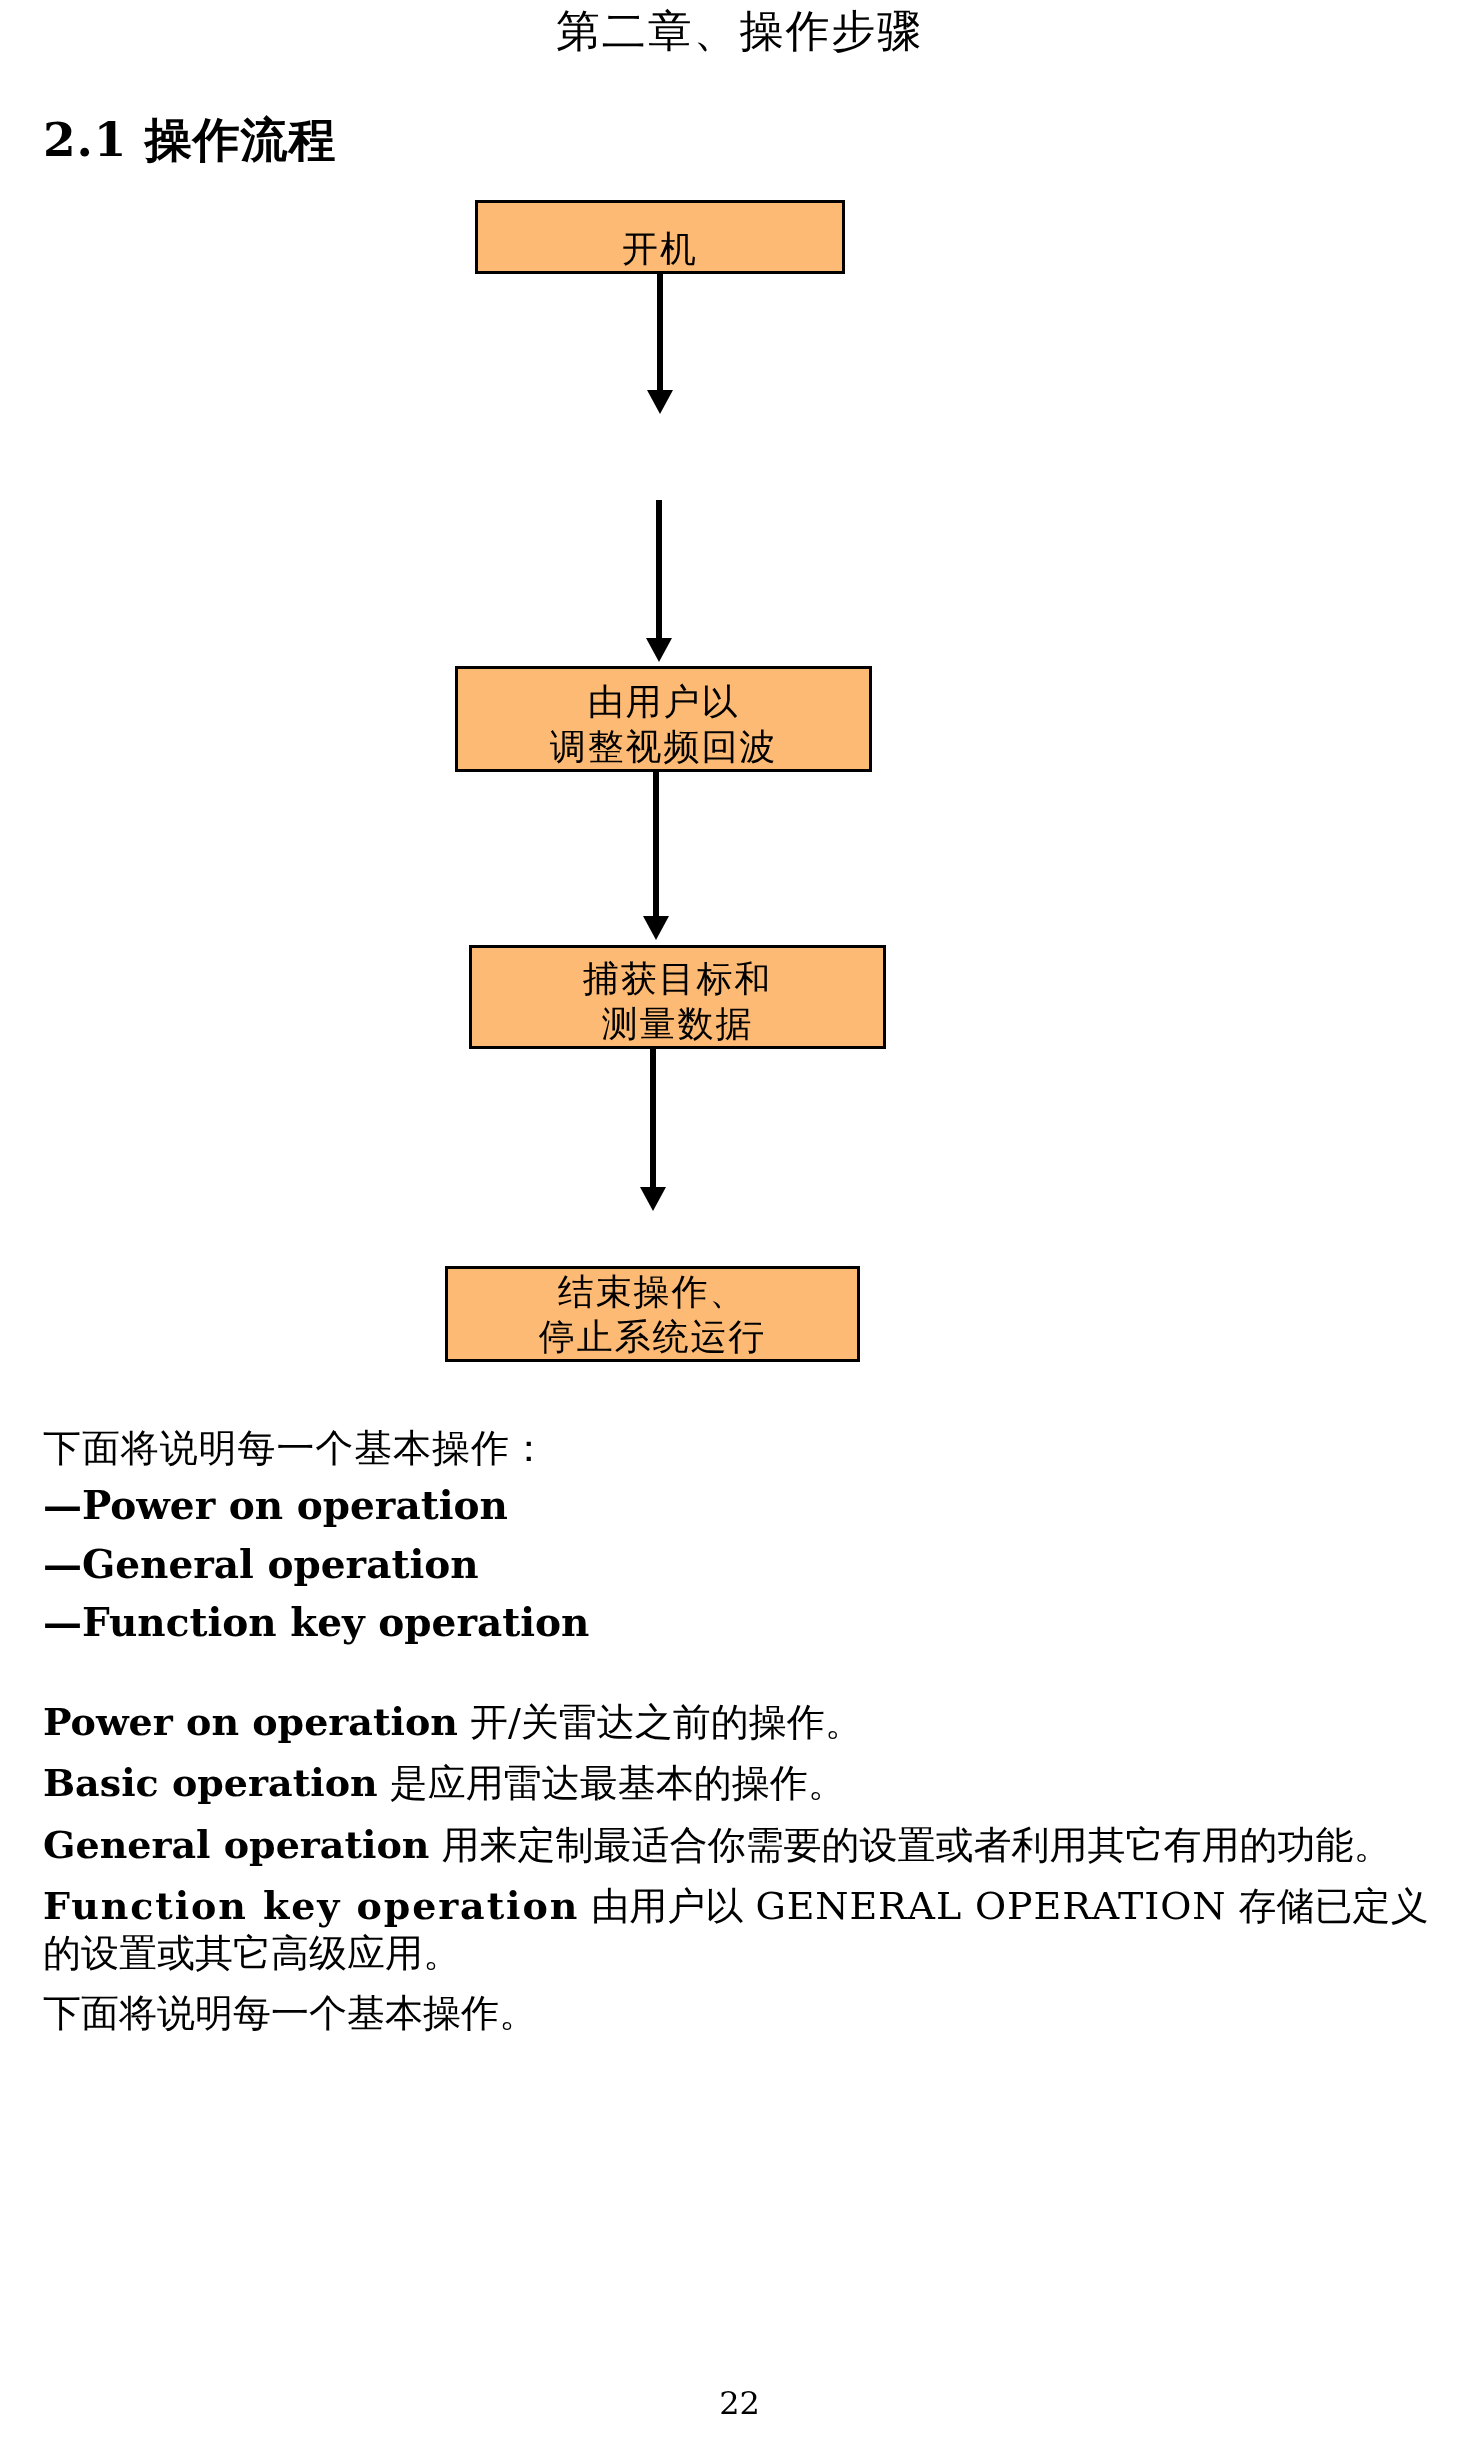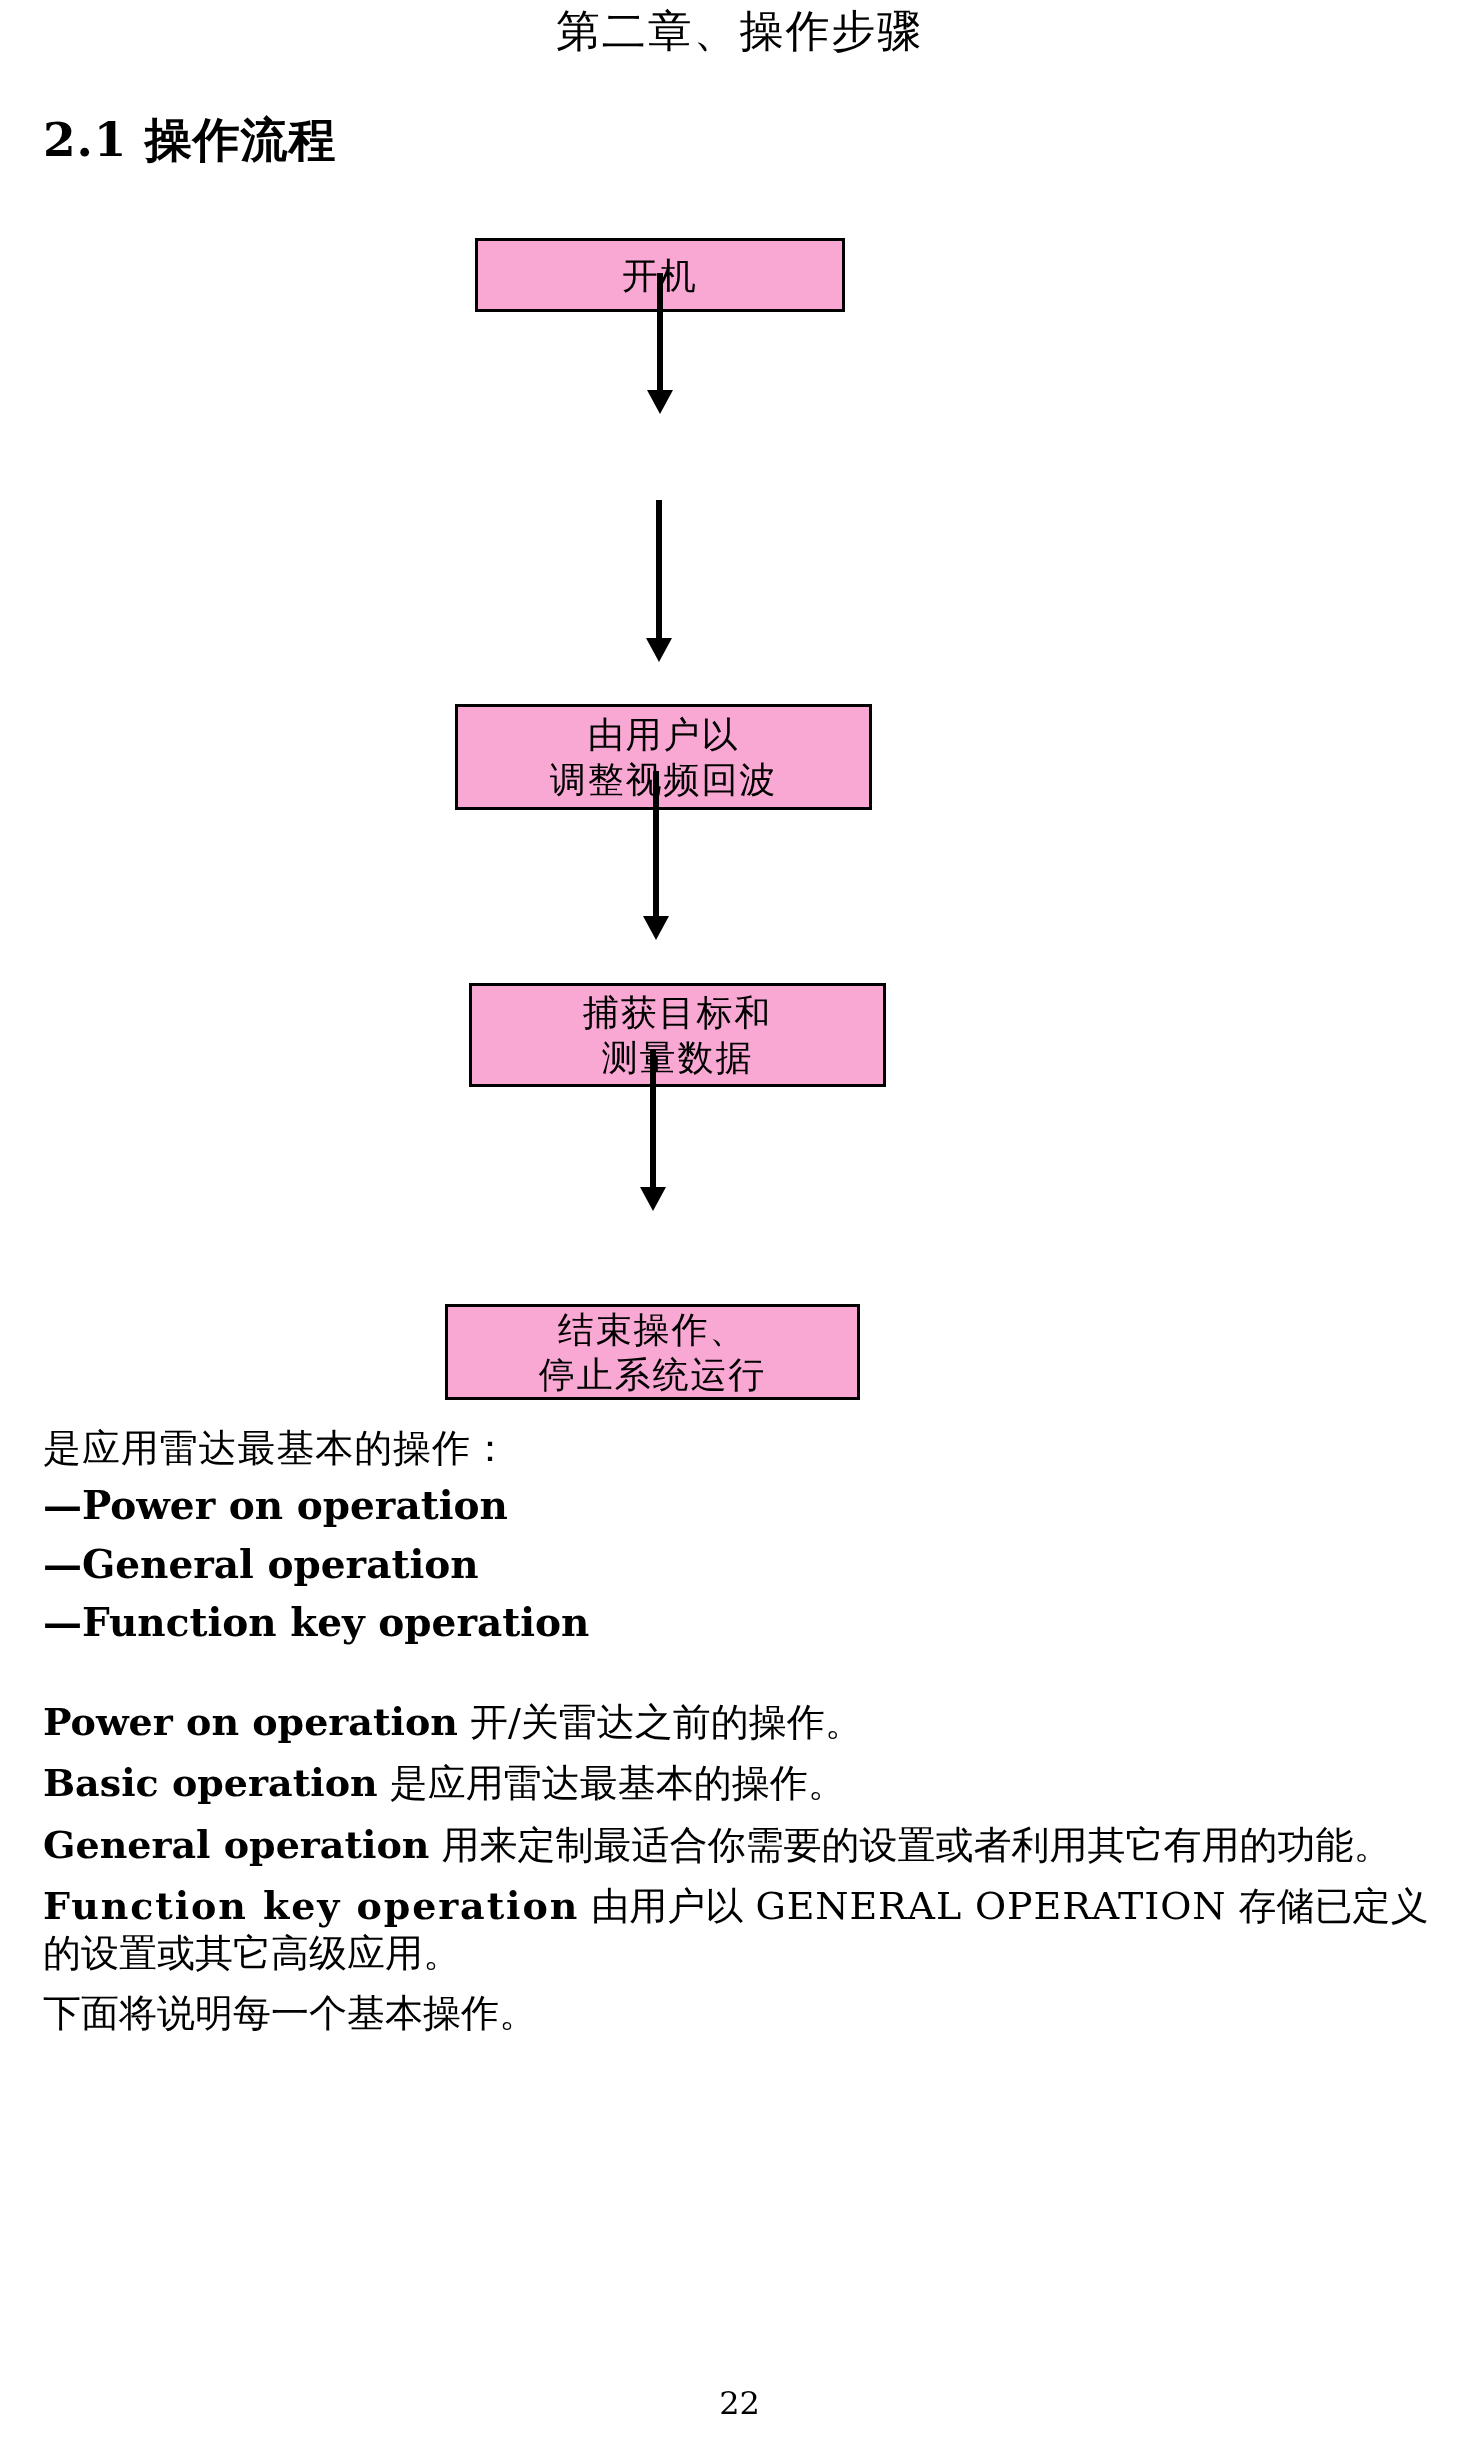--- a/index.html
+++ b/index.html
@@ -47,32 +47,31 @@
     position: absolute;
     top: 0;
     left: 0;
     width: 1479px;
     height: 1396px;
     pointer-events: none;
   }
   .fc-box {
     position: absolute;
     border: 3.8px solid #000000;
-    background: #f9a8d4;
+    background: #fdba74;
     box-sizing: border-box;
     display: flex;
-    align-items: center;
+    align-items: flex-end;
     justify-content: center;
     text-align: center;
     font-size: 36px;
     line-height: 1.25;
     letter-spacing: 1.9px;
     font-family: "DejaVu Serif", "Liberation Serif", serif;
     pointer-events: auto;
-    margin-top: 38px;
   }
   .fc-box .lbl { display: block; }
 
   .fc-arrow {
     position: absolute;
     width: 0;
   }
   .fc-arrow .shaft {
     position: absolute;
     left: -2.8px;
@@ -232,21 +231,21 @@
       <span>
         <span class="lbl">结束操作、</span>
         <span class="lbl">停止系统运行</span>
       </span>
     </div>
 
   </div>
 
   <div class="body-area">
 
-    <p class="intro-line">是应用雷达最基本的操作：</p>
+    <p class="intro-line">下面将说明每一个基本操作：</p>
 
     <ul class="dash-list">
       <li><span class="dash">—</span><span>Power on operation</span></li>
       <li><span class="dash">—</span><span>General operation</span></li>
       <li><span class="dash">—</span><span>Function key operation</span></li>
     </ul>
 
     <div class="para-block">
 
       <p class="para">

